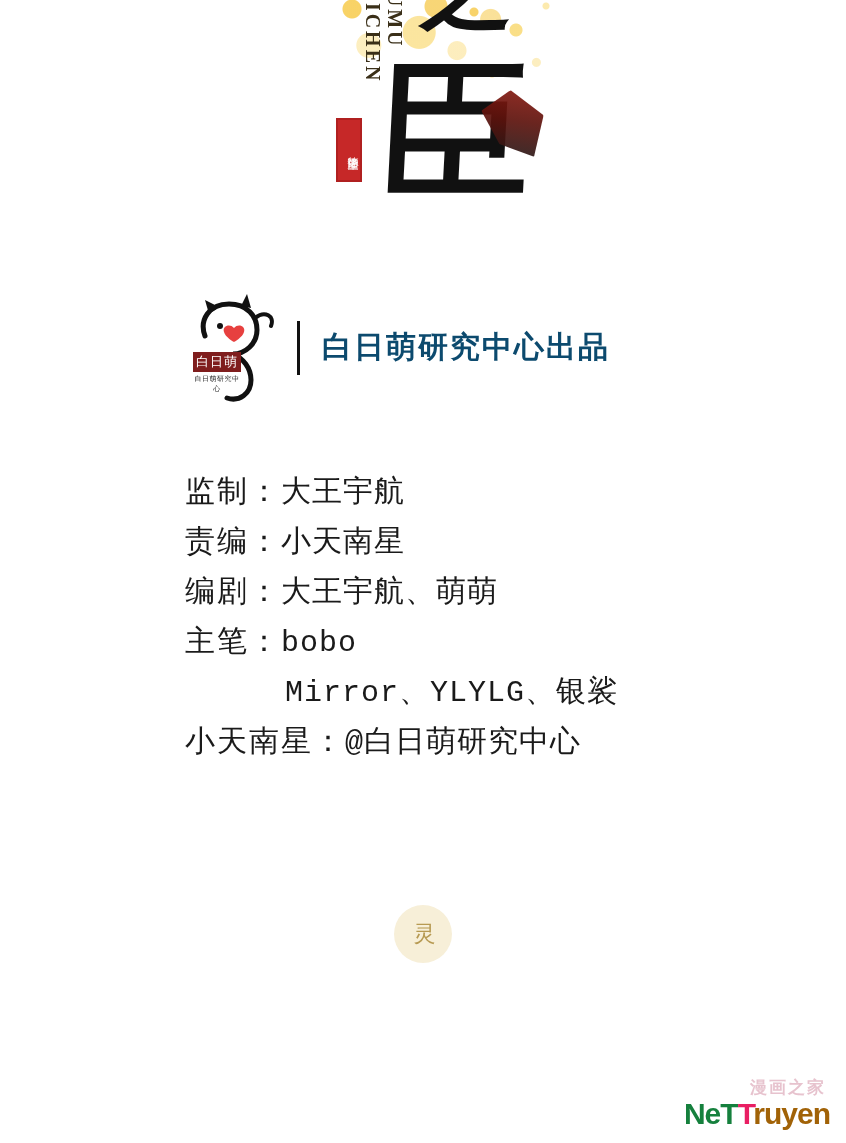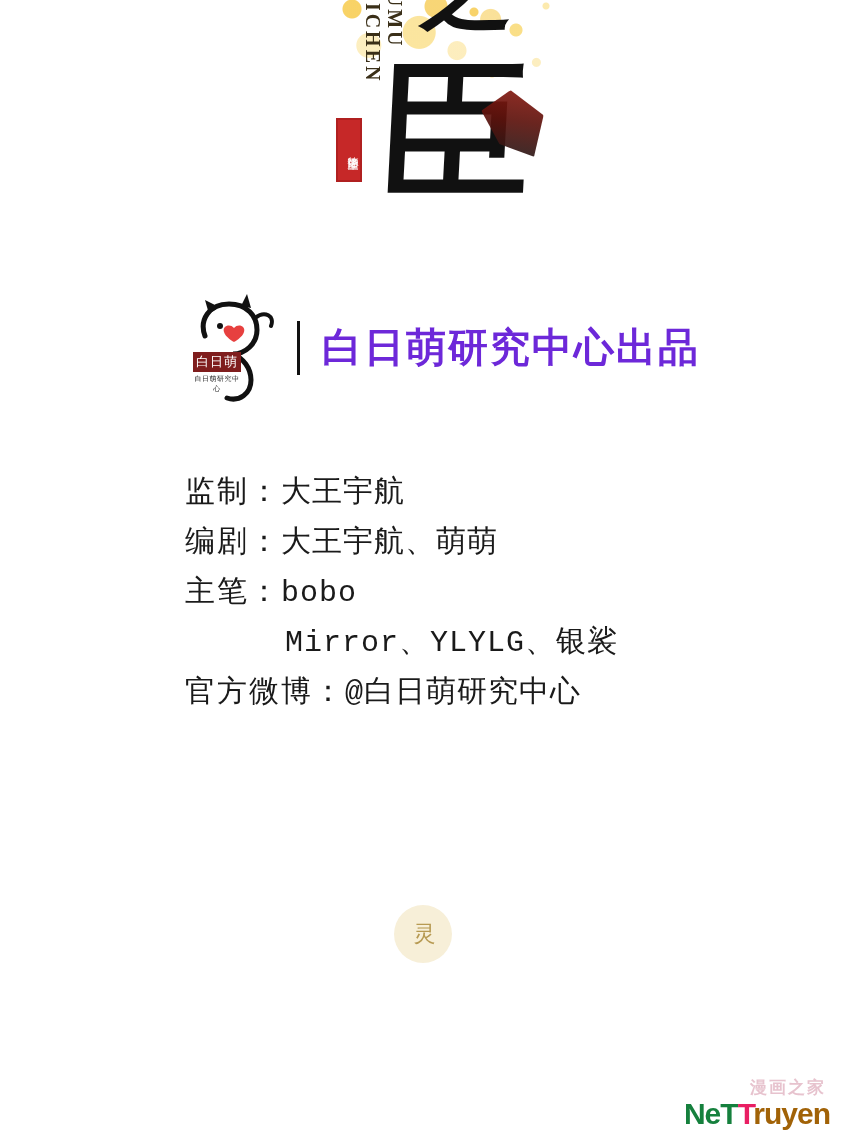--- a/index.html
+++ b/index.html
@@ -159,23 +159,23 @@
   .divider-v {
     width: 3px;
     height: 54px;
     background: #111;
     margin: 0 22px 0 8px;
     flex: none;
   }
   .studio-text {
     font-family: "DejaVu Serif", serif;
     font-weight: bold;
-    font-size: 40px;
+    font-size: 30px;
     letter-spacing: 2px;
-    color: #6d28d9;
+    color: #0c4a6e;
     white-space: nowrap;
   }
 
   
   .credits {
     position: absolute;
     top: 468px;
     left: 185px;
     width: 620px;
   }
@@ -272,30 +272,33 @@
   <div class="divider-v"></div>
 
   <div class="studio-text">白日萌研究中心出品</div>
 </div>
 
 <div class="credits">
   <div class="credit-line">
     <span class="role">监制：</span><span>大王宇航</span>
   </div>
   <div class="credit-line">
+    <span class="role">责编：</span><span>小天南星</span>
+  </div>
+  <div class="credit-line">
     <span class="role">编剧：</span><span>大王宇航、萌萌</span>
   </div>
   <div class="credit-line">
     <span class="role">主笔：</span><span>bobo</span>
   </div>
   <div class="credit-line indent">
     <span class="role"></span><span>Mirror、YLYLG、银裟</span>
   </div>
   <div class="credit-line">
-    <span class="role">官方微博：</span><span>@白日萌研究中心</span>
+    <span class="role">小天南星：</span><span>@白日萌研究中心</span>
   </div>
 </div>
 
 <div class="seal">灵</div>
 
 <div class="wm-cn">漫画之家</div>
 <div class="watermark">
   <span class="w-net">NeT</span><span class="w-t">T</span><span class="w-ruyen">ruyen</span>
 </div>
 

